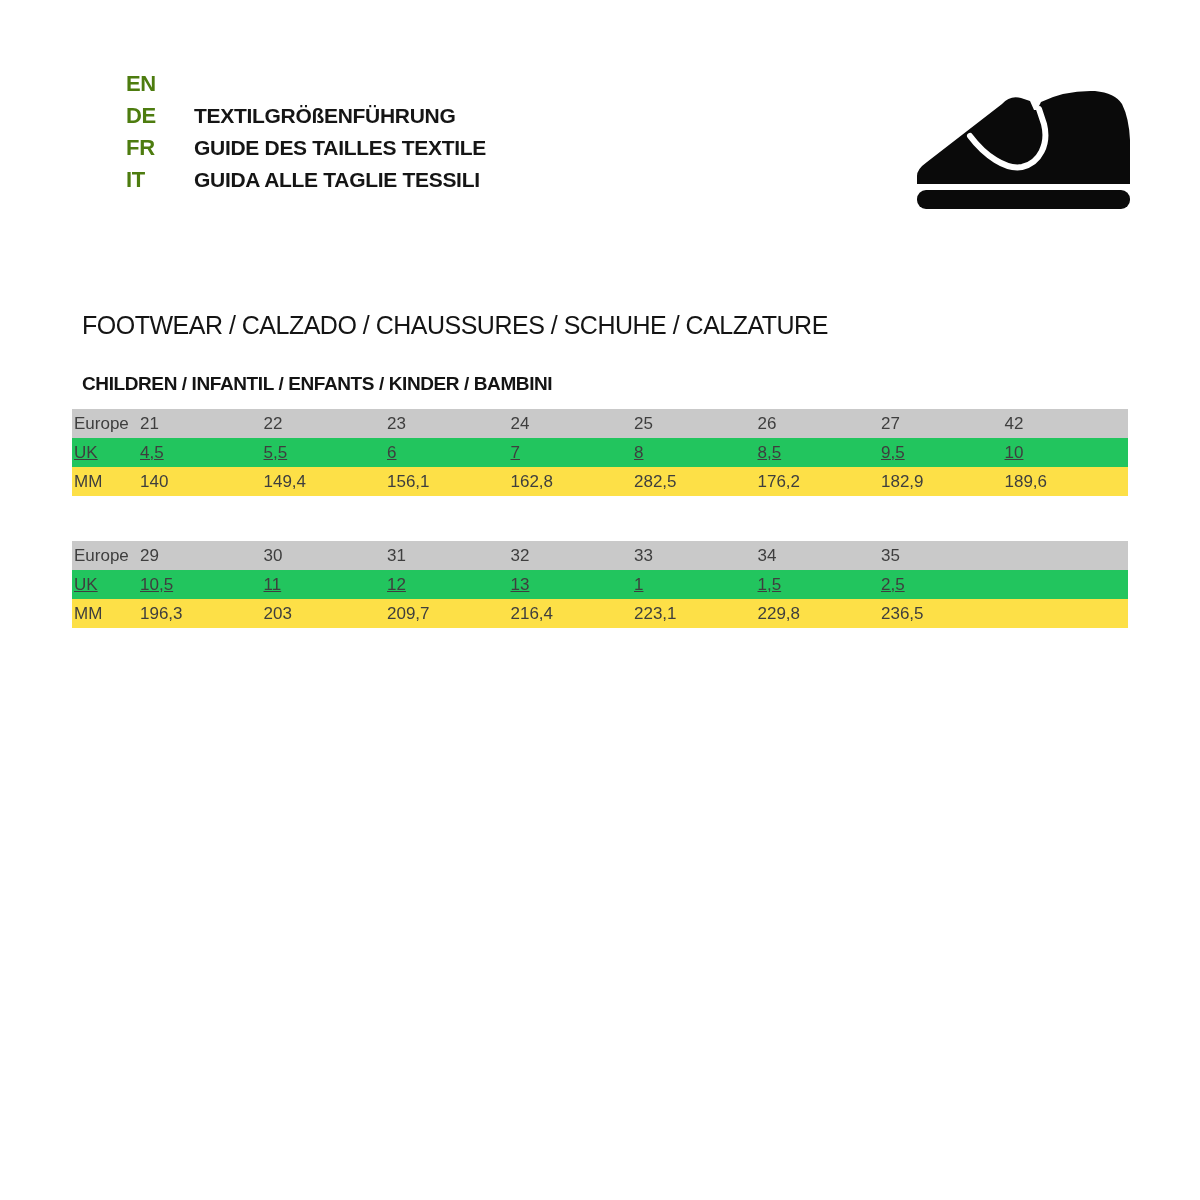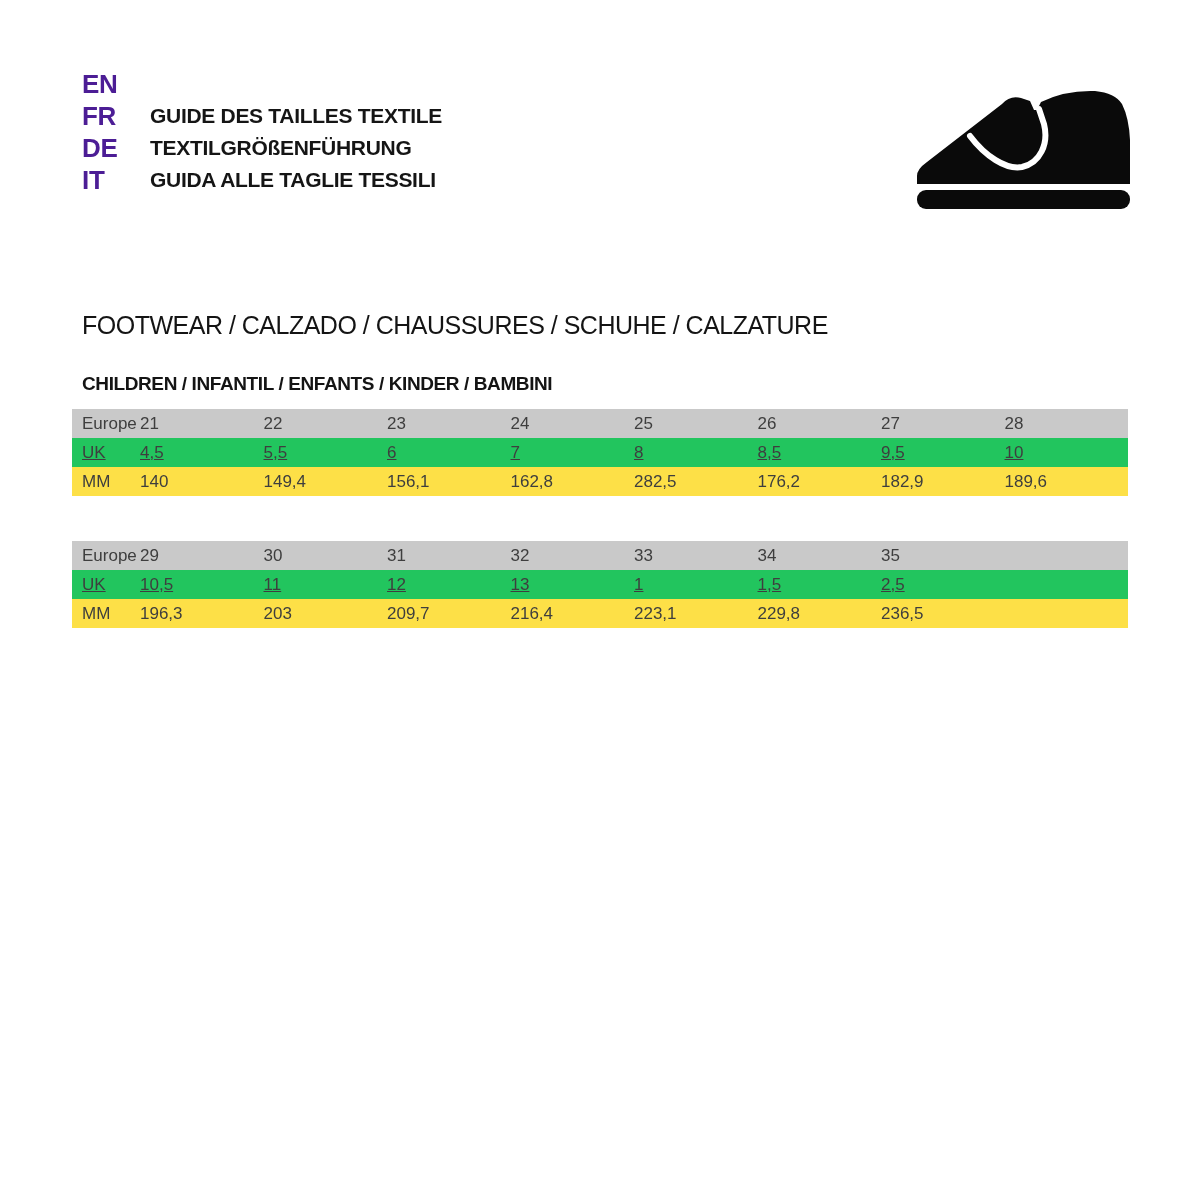--- a/index.html
+++ b/index.html
@@ -18,24 +18,25 @@
     left: 82px;
     top: 68px;
   }
   .lang-row {
     display: flex;
     height: 32px;
     line-height: 32px;
   }
   .lang-code {
     width: 68px;
-    font-size: 26px;
+    font-size: 22px;
     font-weight: 700;
     letter-spacing: -0.3px;
-    color: #4c1d95;
+    color: #4d7c0f;
+    margin-left: 44px;
   }
   .lang-label {
     font-size: 21px;
     font-weight: 700;
     letter-spacing: -0.3px;
     color: #151515;
     white-space: nowrap;
   }
 
   
@@ -84,44 +85,44 @@
   table.size-table#table-1 { top: 409px; }
   table.size-table#table-2 { top: 541px; }
   .size-table td {
     height: 29px;
     padding: 0;
     vertical-align: middle;
     white-space: nowrap;
   }
   .size-table td.lbl {
     text-align: left;
-    padding-left: 10px;
+    padding-left: 2px;
   }
   .size-table tr.row-header { background: #c9c9c9; }
   .size-table tr.row-plain  { background: #22c55e; text-decoration: underline; }
   .size-table tr.row-alt    { background: #fde047; }
   .size-table col.c-label   { width: 68px; }
   .size-table col.c-data    { width: 123.5px; }
 </style>
 </head>
 <body>
 
 <div class="page">
 
   <div class="lang-block">
     <div class="lang-row">
       <span class="lang-code">EN</span>
     </div>
     <div class="lang-row">
+      <span class="lang-code">DE</span>
+      <span class="lang-label">TEXTILGRÖßENFÜHRUNG</span>
+    </div>
+    <div class="lang-row">
       <span class="lang-code">FR</span>
       <span class="lang-label">GUIDE DES TAILLES TEXTILE</span>
-    </div>
-    <div class="lang-row">
-      <span class="lang-code">DE</span>
-      <span class="lang-label">TEXTILGRÖßENFÜHRUNG</span>
     </div>
     <div class="lang-row">
       <span class="lang-code">IT</span>
       <span class="lang-label">GUIDA ALLE TAGLIE TESSILI</span>
     </div>
   </div>
 
   <svg class="shoe-icon" viewBox="0 0 240 145" xmlns="http://www.w3.org/2000/svg" aria-hidden="true">
 
     <path fill="#0a0a0a" d="
@@ -167,21 +168,21 @@
     <tbody>
       <tr class="row-header">
         <td class="lbl">Europe</td>
         <td>21</td>
         <td>22</td>
         <td>23</td>
         <td>24</td>
         <td>25</td>
         <td>26</td>
         <td>27</td>
-        <td>28</td>
+        <td>42</td>
       </tr>
       <tr class="row-plain">
         <td class="lbl">UK</td>
         <td>4,5</td>
         <td>5,5</td>
         <td>6</td>
         <td>7</td>
         <td>8</td>
         <td>8,5</td>
         <td>9,5</td>

